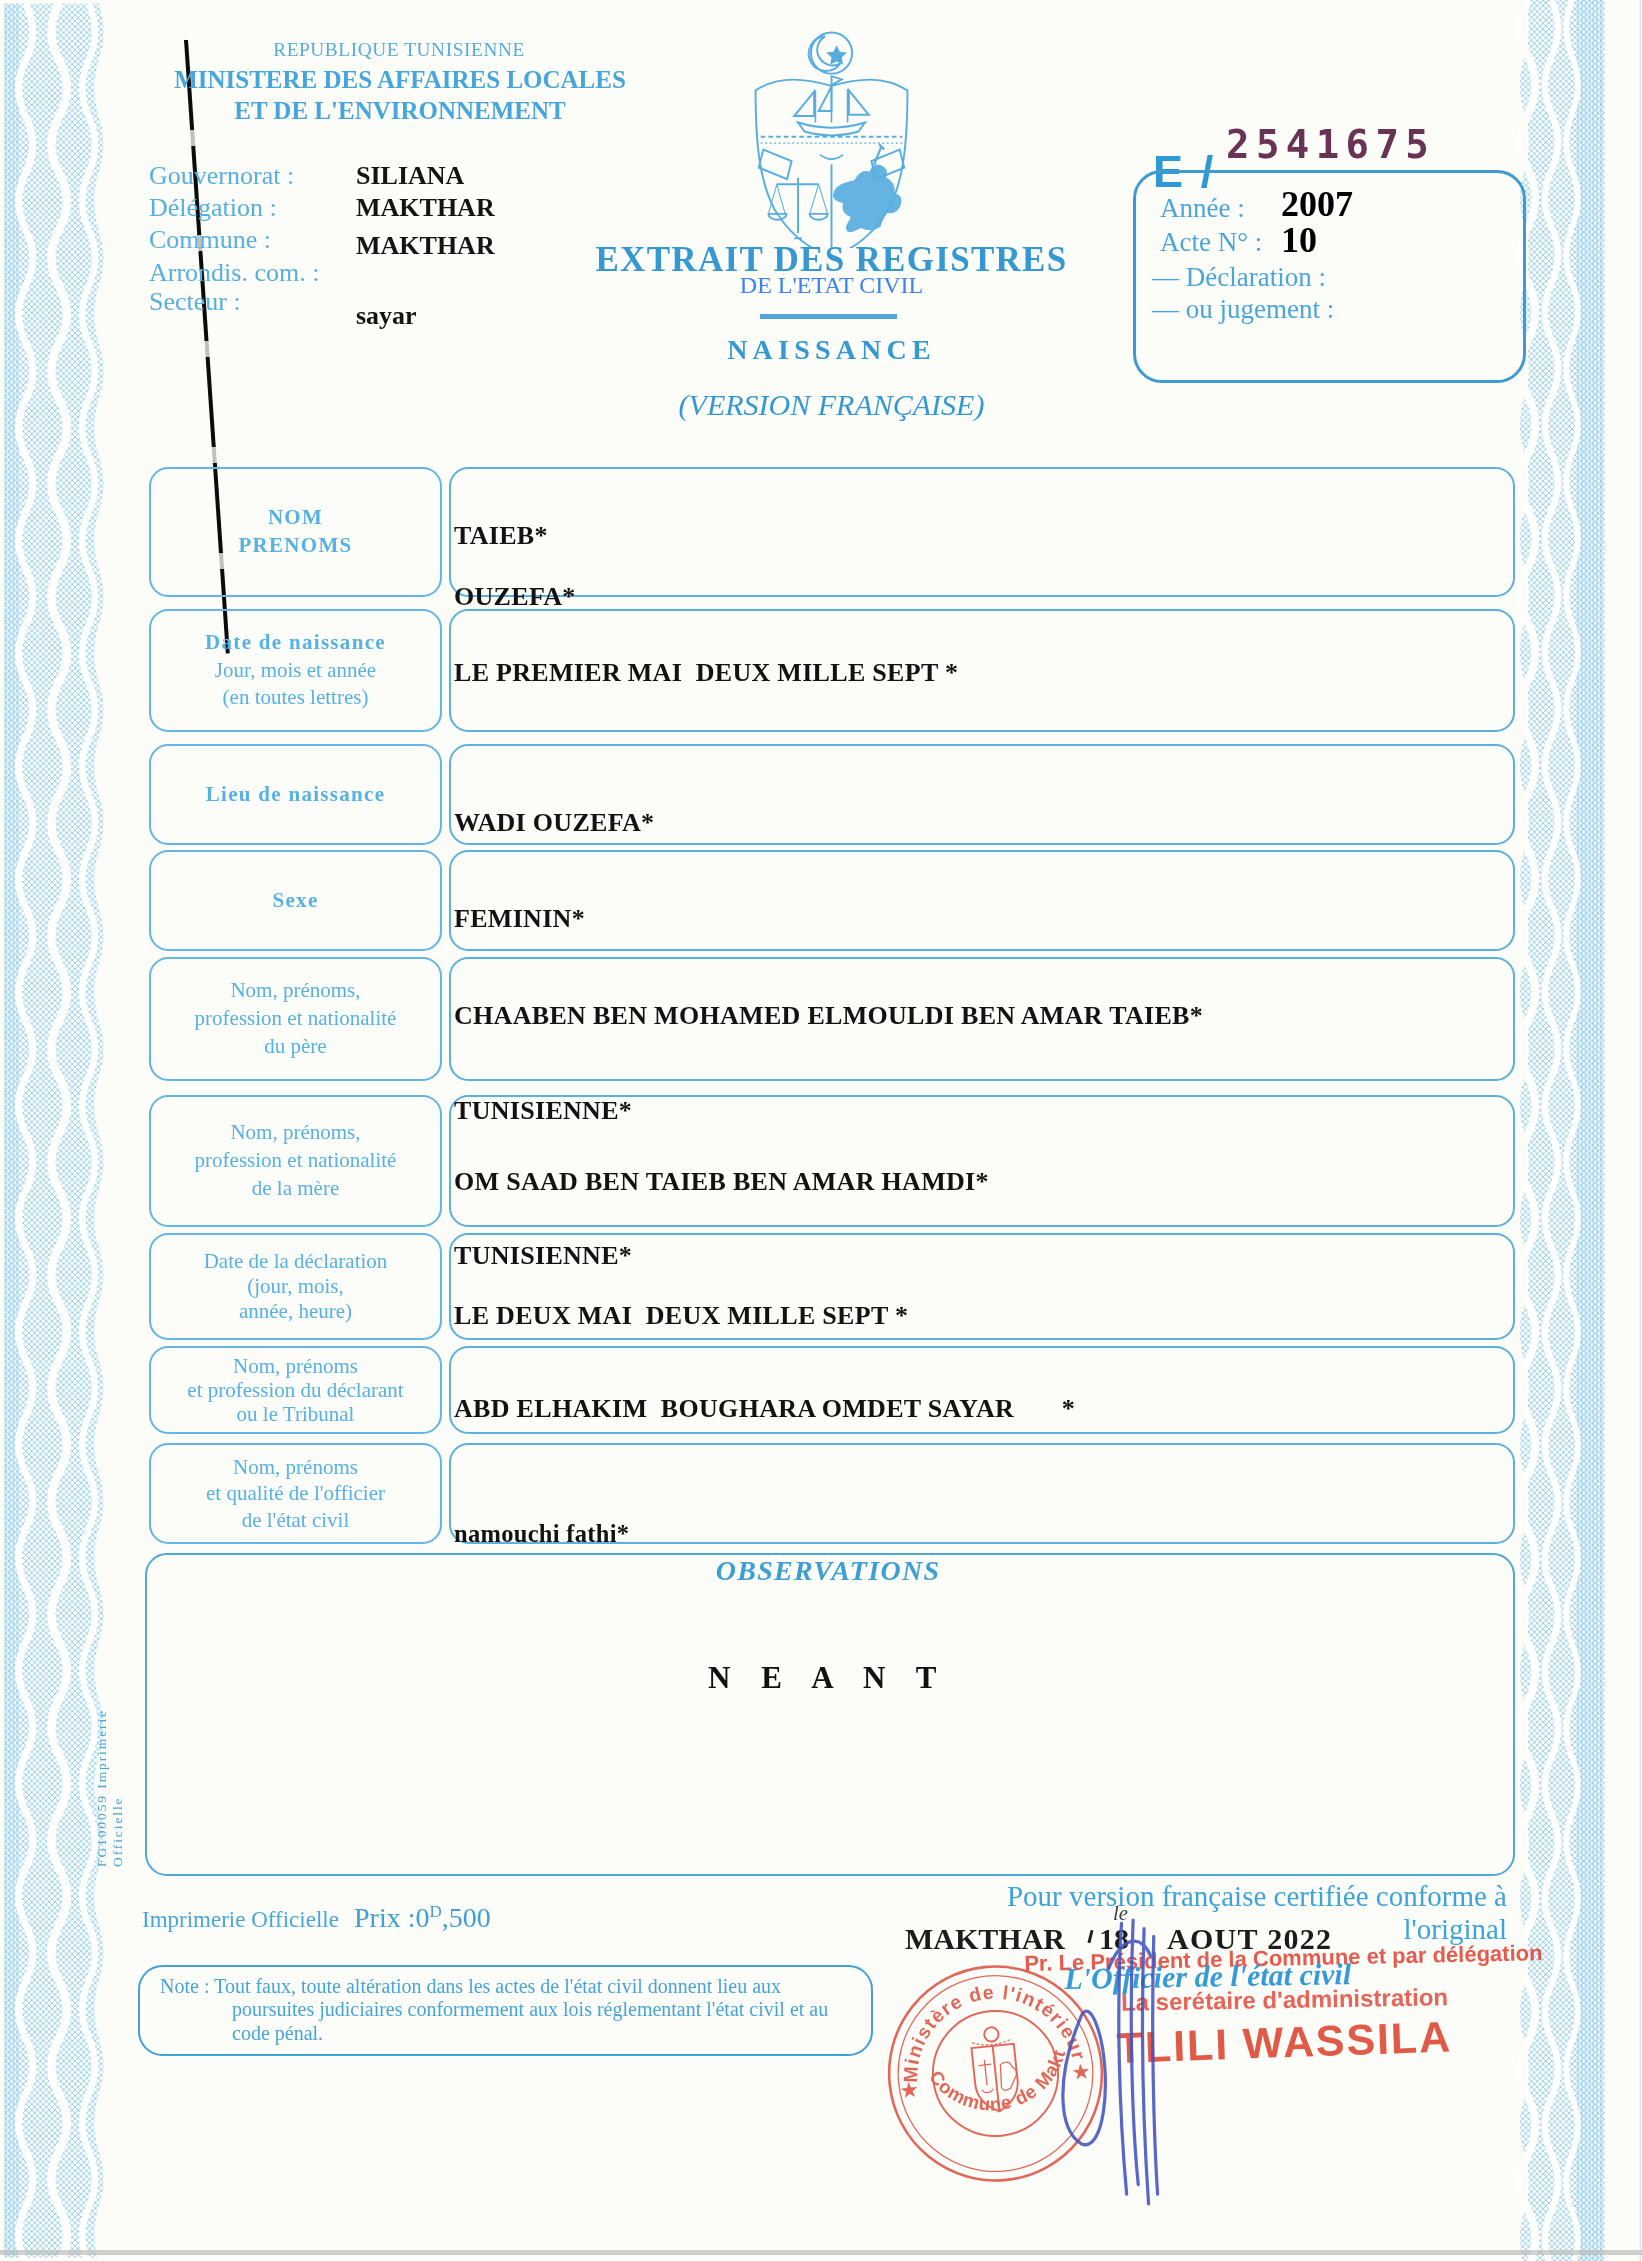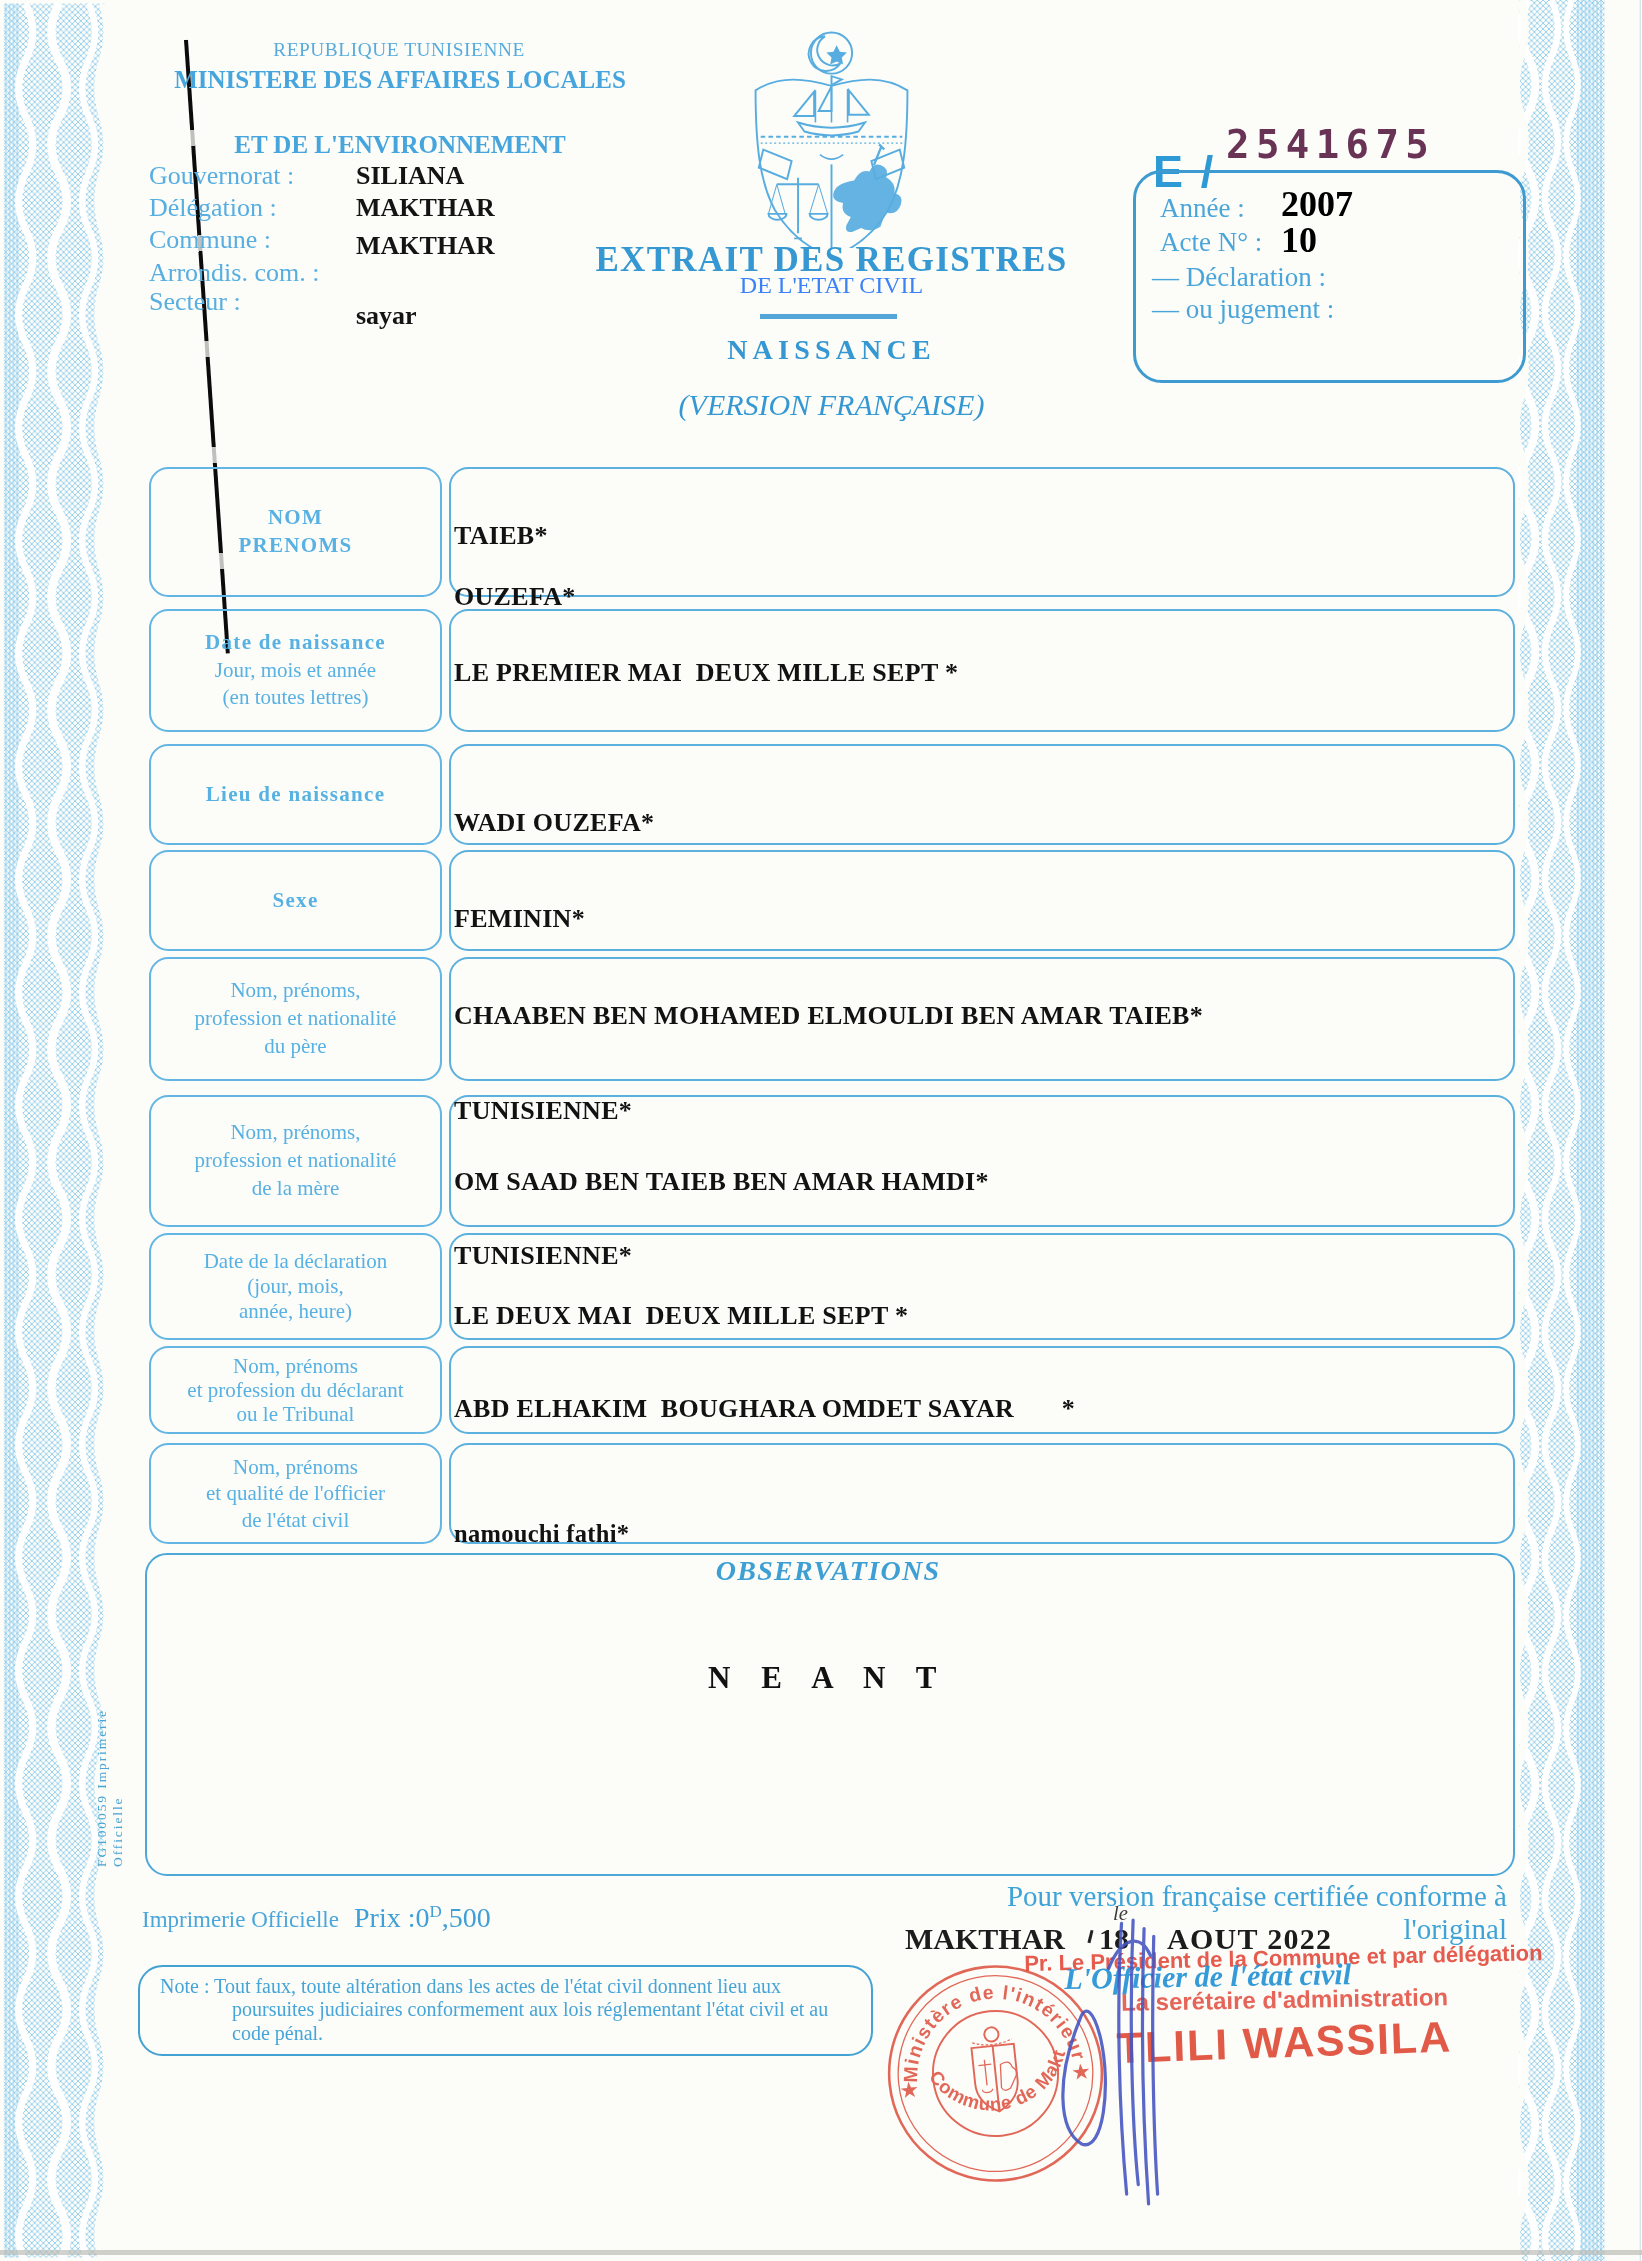--- a/index.html
+++ b/index.html
@@ -3,21 +3,21 @@
 <meta charset="utf-8">
 <style>
   html,body{margin:0;padding:0;background:#e8e8e3;}
   .page{position:relative;width:1643px;height:2261px;background:#fcfcf9;overflow:hidden;
         font-family:"Liberation Serif",serif;color:#1c1c1c;}
   .abs{position:absolute;}
   svg{display:block;}
   
   .rep{left:193px;top:39px;width:412px;text-align:center;font-size:19.3px;color:#56abdc;letter-spacing:0.6px;}
   .min1{left:155px;top:66px;width:490px;text-align:center;font-size:25px;font-weight:bold;color:#45a5dc;}
-  .min2{left:155px;top:97px;width:490px;text-align:center;font-size:25px;font-weight:bold;color:#45a5dc;margin-top:34px;}
+  .min2{left:155px;top:97px;width:490px;text-align:center;font-size:25px;font-weight:bold;color:#45a5dc;}
   .adm-label{left:149px;font-size:26px;color:#57aee0;}
   .adm-value{left:356px;font-size:26px;font-weight:bold;color:#141414;}
   
   .serialE{left:1153px;top:146px;font-family:"Liberation Sans",sans-serif;font-weight:bold;
            font-size:45px;color:#2d9ad6;letter-spacing:2.6px;}
   .serialNum{left:1226px;top:94px;font-family:"DejaVu Sans Mono",monospace;font-weight:bold;
              font-size:39px;color:#5d2348;letter-spacing:6.4px;opacity:.92;margin-top:28px;}
   
   .actebox{left:1133px;top:170px;width:387px;height:207px;border:3.2px solid #3e9bd1;border-radius:29px;}
   .acte-lbl{font-size:27px;color:#4aa6da;}

